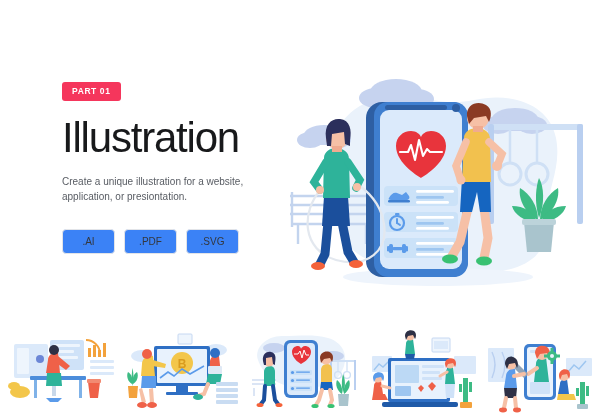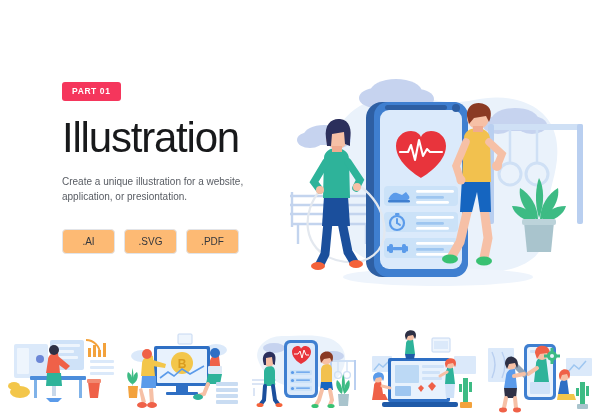--- a/index.html
+++ b/index.html
@@ -55,21 +55,21 @@
   #format-grid {
     margin-top: 24px;
     display: grid;
     grid-template-columns: repeat(3, 53px);
     grid-auto-rows: 25px;
     gap: 8px 9px;
   }
   .fmt {
     border: 1px solid #e2e4e8;
     border-radius: 4px;
-    background: #fdba74;
+    background: #3b82f6;
     display: flex;
     align-items: center;
     justify-content: center;
     font-size: 10px;
     color: #34373d;
     font-weight: normal;
   }
 
   
   #hero {
@@ -103,22 +103,22 @@
     <div id="part-badge">PART 01</div>
 
     <h1 id="main-title">
       <span class="ln">Illustration</span>
     </h1>
 
     <p id="subtitle">Create a unique illustration for a website, application, or presiontation.</p>
 
     <div id="format-grid">
       <div class="fmt">.AI</div>
+      <div class="fmt">.PDF</div>
       <div class="fmt">.SVG</div>
-      <div class="fmt">.PDF</div>
     </div>
   </div>
 
   <div id="hero">
     <svg width="300" height="238" viewBox="0 0 300 238" xmlns="http://www.w3.org/2000/svg">
 
       <path d="M44,96 C34,70 56,34 92,26 C128,18 150,36 186,28 C226,19 262,34 268,66
                C274,98 258,116 260,146 C262,176 246,196 206,200 C150,206 96,200 70,182
                C44,164 52,120 44,96 Z" fill="#eaf2fb"></path>
 

